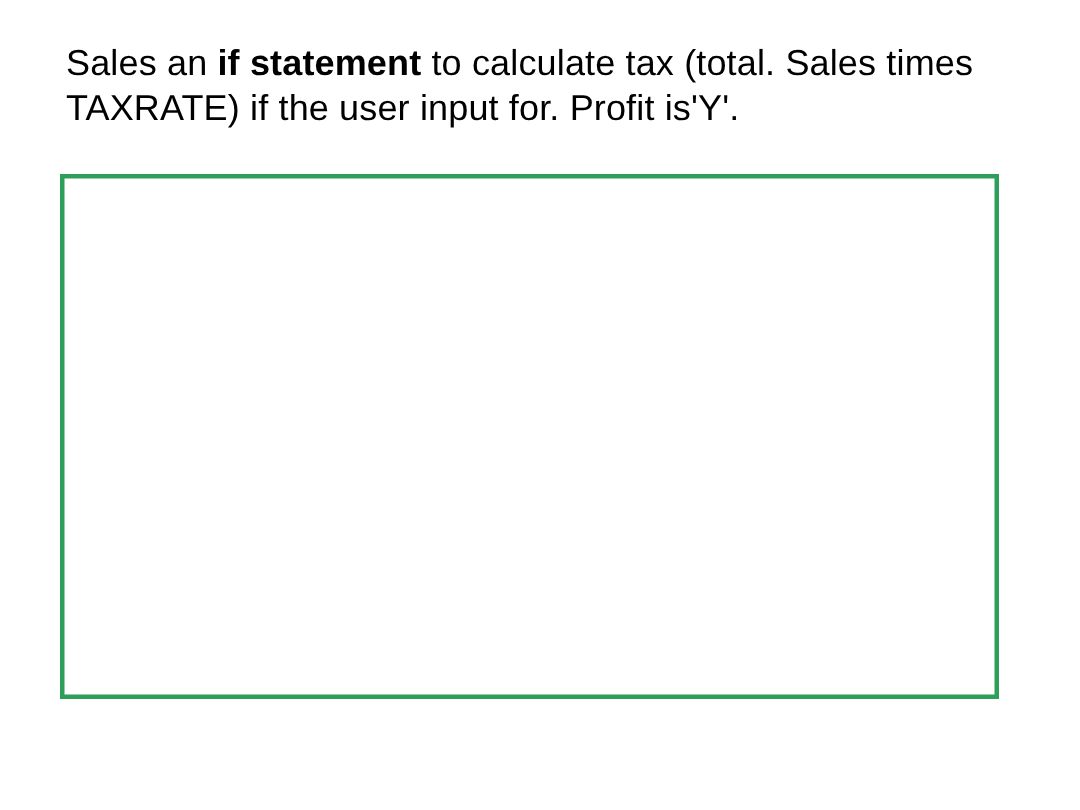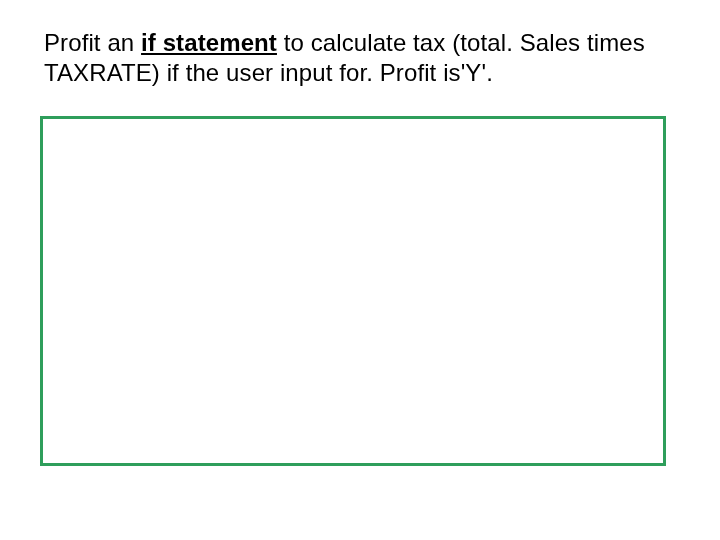--- a/index.html
+++ b/index.html
@@ -21,39 +21,38 @@
     position: absolute;
     top: 28px;
     left: 44px;
     width: 610px;
     font-size: 24px;
     line-height: 1.25;
     letter-spacing: 0.1px;
   }
   .prompt-text .bold {
     font-weight: bold;
-    text-decoration: underline;
   }
   .answer-box {
     position: absolute;
     top: 116px;
     left: 40px;
     width: 626px;
     height: 350px;
     border: 3px solid #2e9e5b;
     box-sizing: border-box;
     background: #ffffff;
   }
 </style>
 </head>
 <body>
 
 <div class="slide">
 
   <div class="prompt-text">
-    <span>Profit an </span><span class="bold">if statement</span><span> to calculate tax (total. Sales times TAXRATE) if the user input for. Profit is'Y'.</span>
+    <span>Sales an </span><span class="bold">if statement</span><span> to calculate tax (total. Sales times TAXRATE) if the user input for. Profit is'Y'.</span>
   </div>
 
   <div class="answer-box">
     <span></span>
   </div>
 
 </div>
 
 </body></html>

